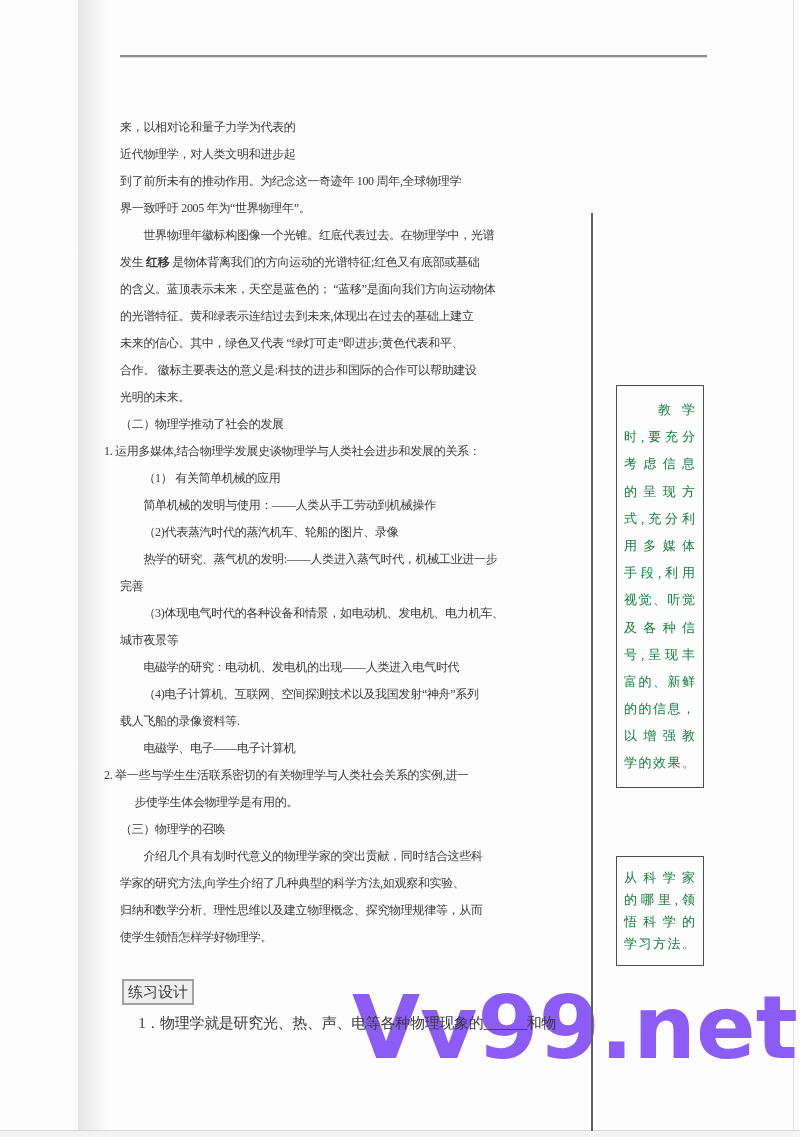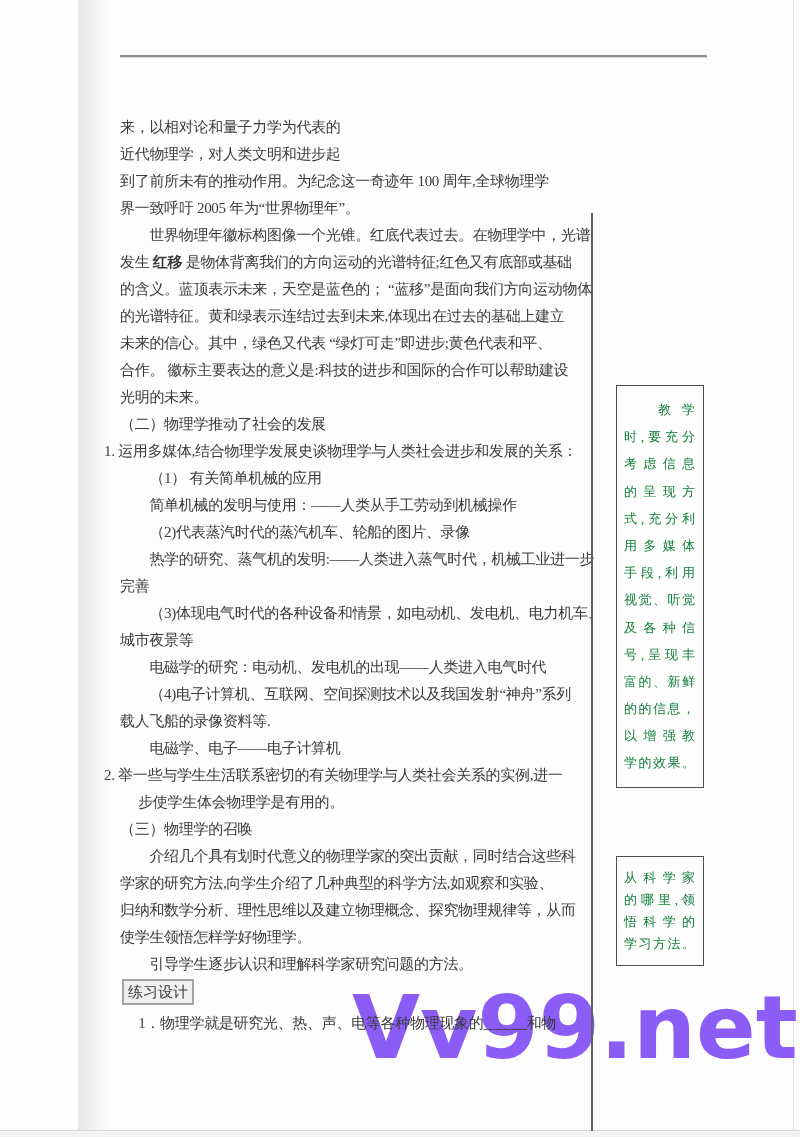--- a/index.html
+++ b/index.html
@@ -29,21 +29,21 @@
     position:absolute; left:591px; top:213px; width:2px; height:918px;
     background:#5f5f5f; z-index:3;
   }
   .watermark {
     position:absolute; left:352px; top:984px; z-index:0;
     font-family:"DejaVu Sans",sans-serif; font-weight:bold;
     font-size:88px; line-height:1; color:#8b5cf6; letter-spacing:0;
   }
   .main-text {
     position:absolute; left:120px; top:114px; width:478px; z-index:1;
-    font-size:15px; letter-spacing:-0.3px;
+    font-size:12px; letter-spacing:-0.3px;
   }
   .doc-line { height:27px; line-height:27px; white-space:nowrap; }
   .doc-line.hang { margin-left:-16px; }
   .side-box {
     position:absolute; left:616px; width:72px; z-index:1;
     border:1px solid #4e4e4e; background:#fdfdfd;
     font-size:13px; padding:10px 7px; color:#15803d;
   }
   .side-box-1 { top:385px; height:381px; }
   .side-box-2 { top:856px; height:88px; }
@@ -94,21 +94,20 @@
       <div class="doc-line">　　（4)电子计算机、互联网、空间探测技术以及我国发射“神舟”系列</div>
       <div class="doc-line">载人飞船的录像资料等.</div>
       <div class="doc-line">　　电磁学、电子——电子计算机</div>
       <div class="doc-line hang">2. 举一些与学生生活联系密切的有关物理学与人类社会关系的实例,进一</div>
       <div class="doc-line">　 步使学生体会物理学是有用的。</div>
       <div class="doc-line">（三）物理学的召唤</div>
       <div class="doc-line">　　介绍几个具有划时代意义的物理学家的突出贡献，同时结合这些科</div>
       <div class="doc-line">学家的研究方法,向学生介绍了几种典型的科学方法,如观察和实验、</div>
       <div class="doc-line">归纳和数学分析、理性思维以及建立物理概念、探究物理规律等，从而</div>
       <div class="doc-line">使学生领悟怎样学好物理学。</div>
-      <div class="doc-line">　　引导学生逐步认识和理解科学家研究问题的方法。</div>
     </div>
 
   <div class="v-rule"></div>
 
   <div class="side-box side-box-1">
       <div class="side-line">　　教 学</div>
       <div class="side-line">时,要充分</div>
       <div class="side-line">考虑信息</div>
       <div class="side-line">的呈现方</div>
       <div class="side-line">式,充分利</div>

